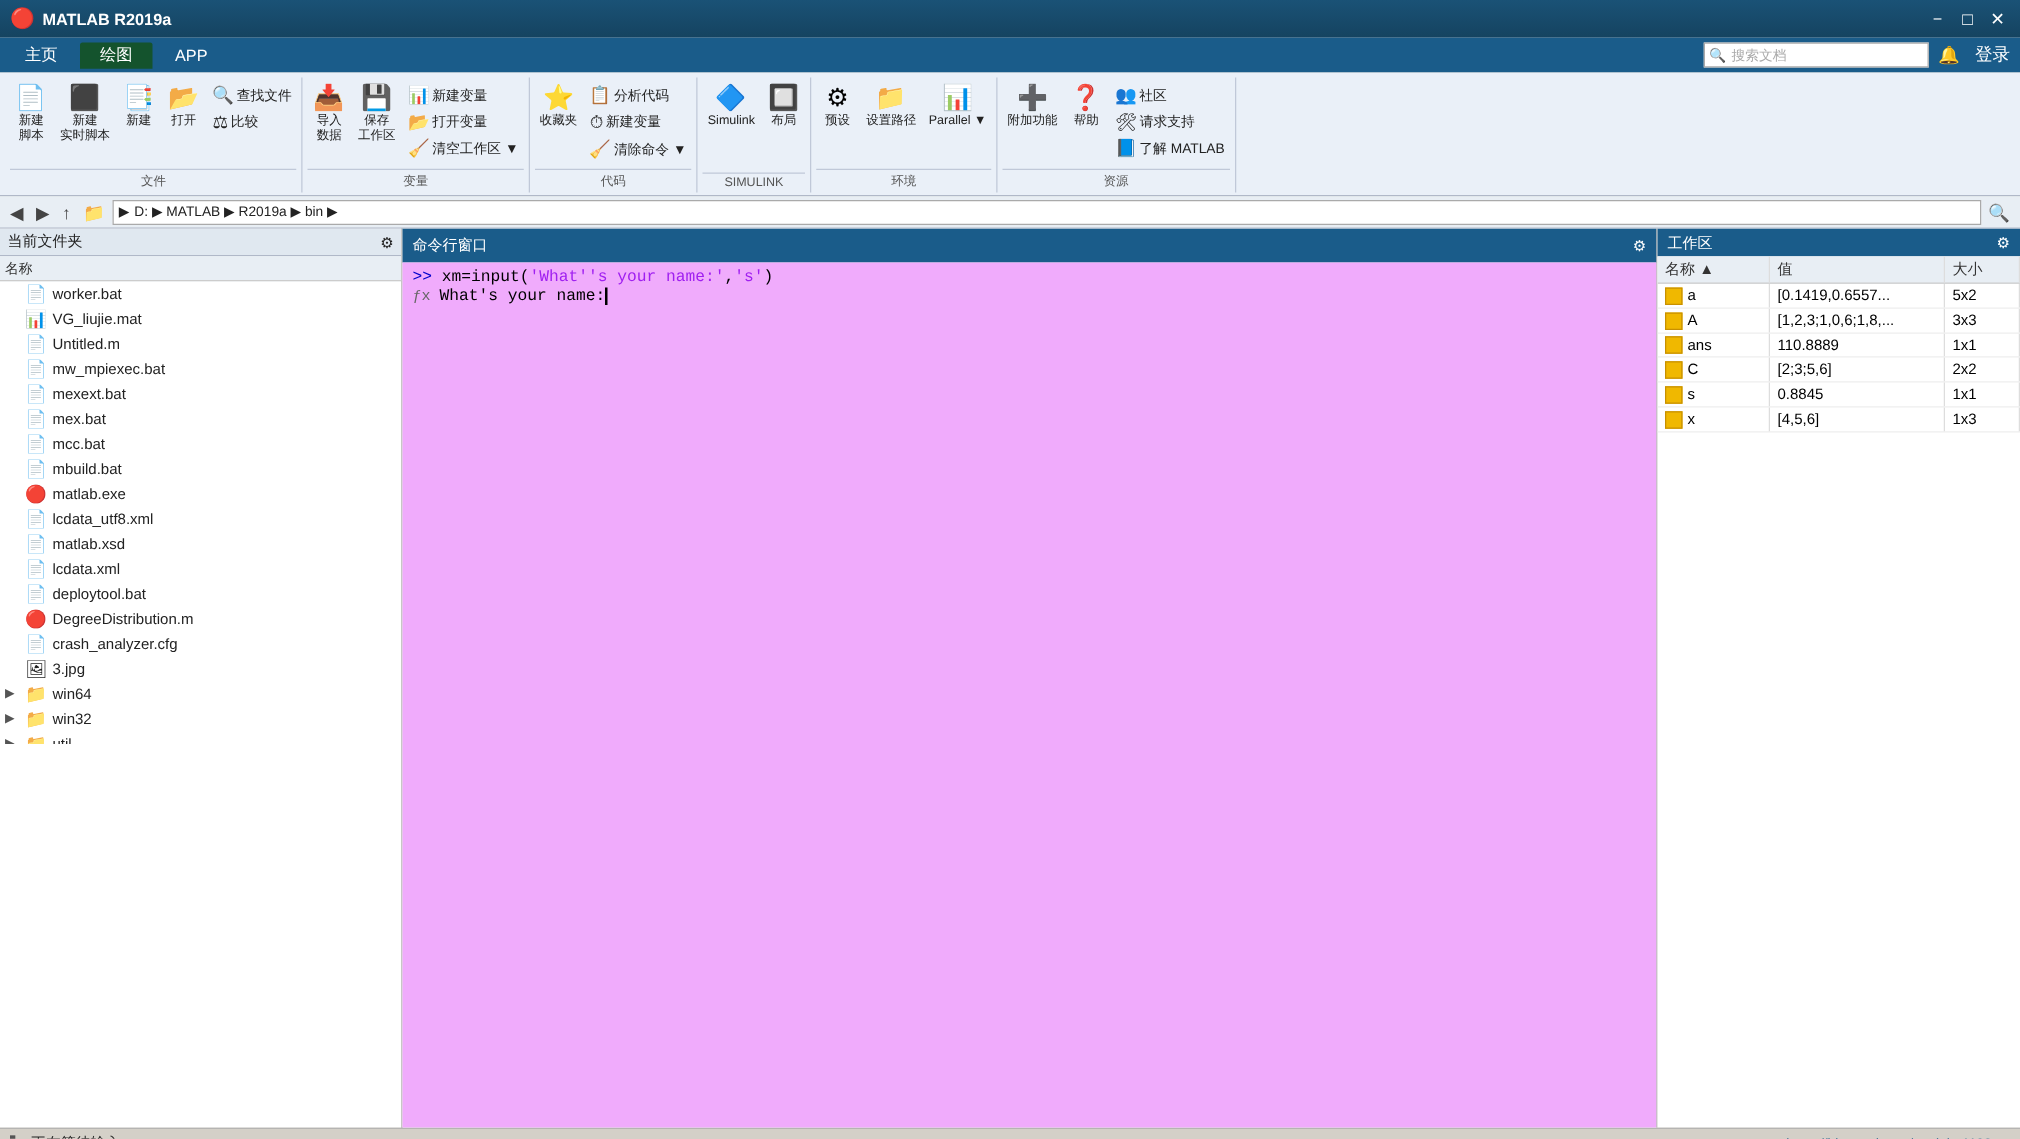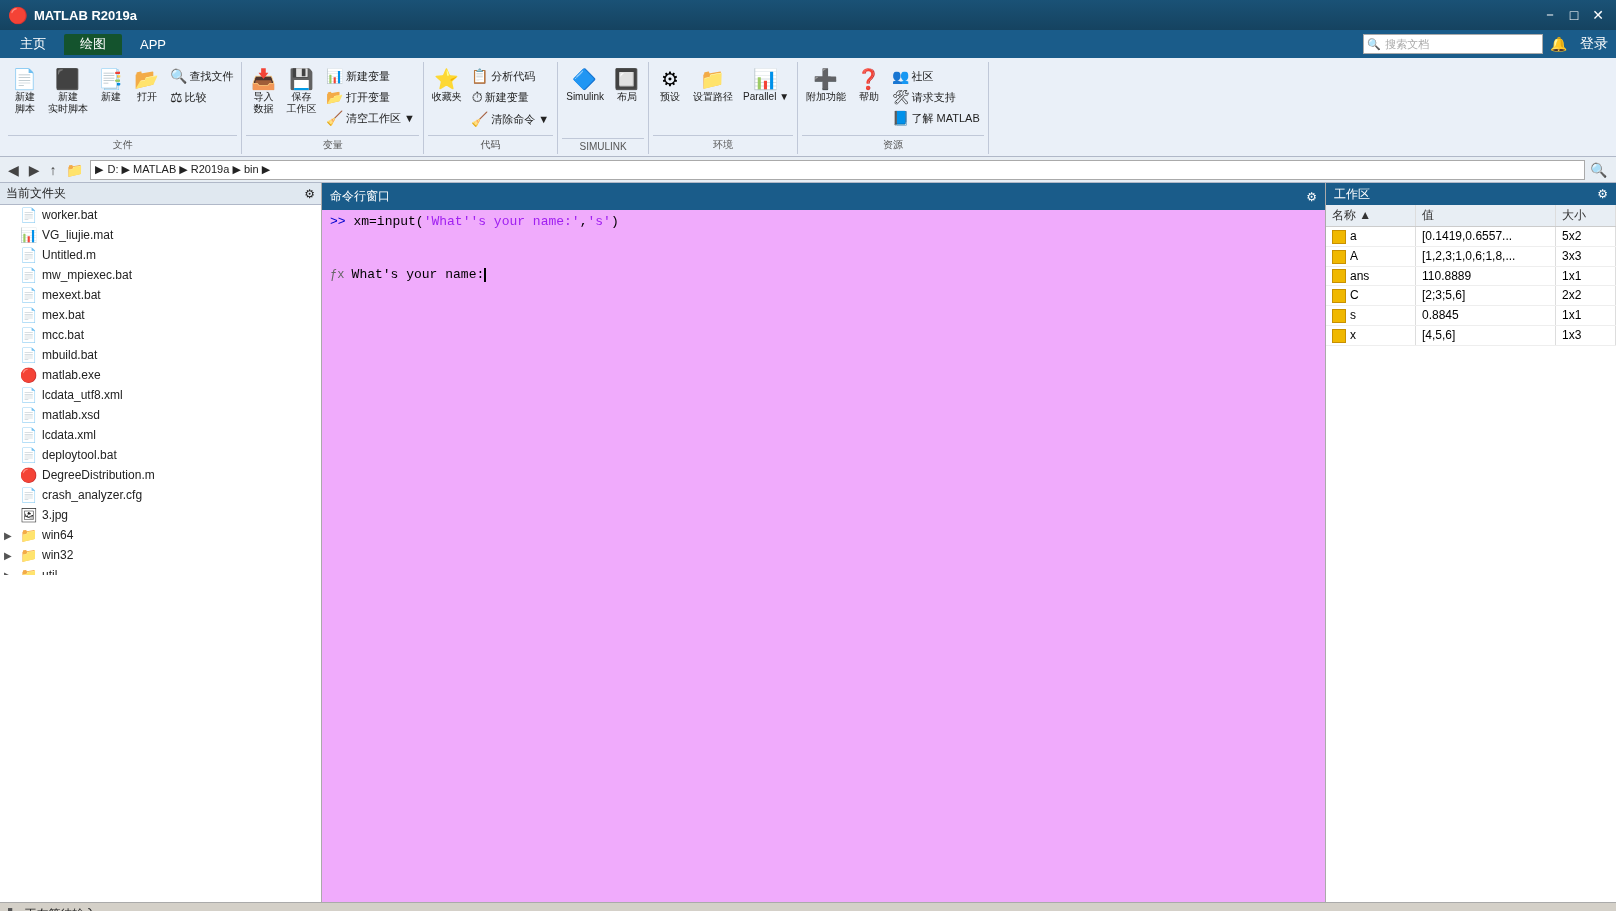--- a/index.html
+++ b/index.html
@@ -207,21 +207,21 @@
       font-family: 'Courier New', monospace;
       font-size: 13px;
       overflow: auto;
       background: #f0abfc;
     }
     .cmd-prompt { color: #0000cc; }
     .cmd-code { color: #000; }
     .cmd-string { color: #a020f0; }
     .cmd-output { color: #000; }
     .cmd-fx { color: #666; font-size: 12px; }
-    .cursor-line { display: flex; align-items: center; margin-top: 38px; }
+    .cursor-line { display: flex; align-items: center; }
     .cursor { display: inline-block; width: 2px; height: 14px; background: #000; animation: blink 1s step-end infinite; vertical-align: middle; }
     @keyframes blink { 50% { opacity: 0; } }
 
     
     #workspace-panel {
       width: 290px;
       min-width: 290px;
       display: flex;
       flex-direction: column;
       background: white;
@@ -493,20 +493,23 @@
 </div>
 
 <div id="main-layout" style="display:flex; height:calc(911px - 30px - 28px - 84px - 26px - 24px);">
 
   <div id="left-panel">
     <div id="file-browser">
       <div id="file-browser-header">
         <span>当前文件夹</span>
         <span style="cursor:pointer;">⚙</span>
       </div>
+      <div class="file-col-header">
+        <span>名称</span>
+      </div>
       <div id="file-scroll">
         <div class="file-item">
             <span class="file-expand">&nbsp;</span>
             <span class="file-icon">📄</span>
             <span>worker.bat</span>
           </div>
         <div class="file-item">
             <span class="file-expand">&nbsp;</span>
             <span class="file-icon" style="color:#f90;">📊</span>
             <span>VG_liujie.mat</span>

